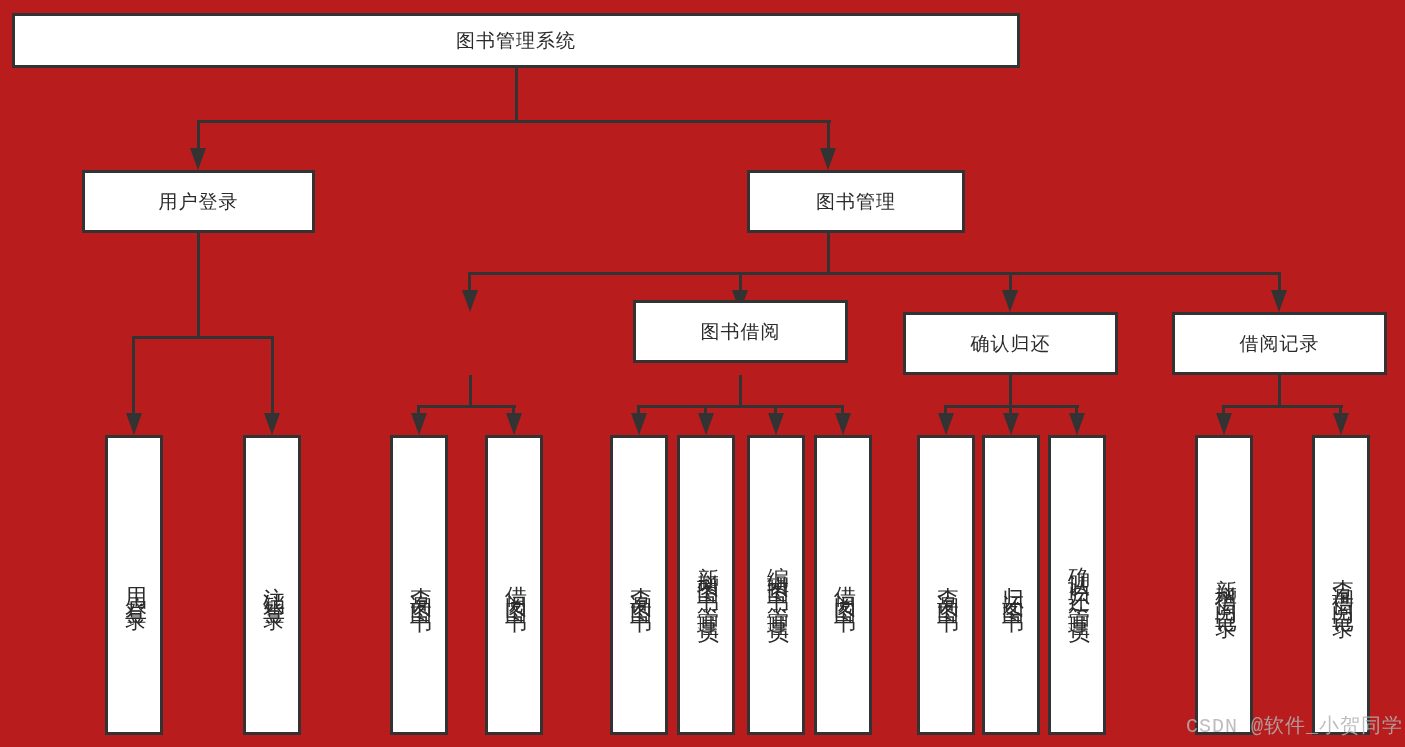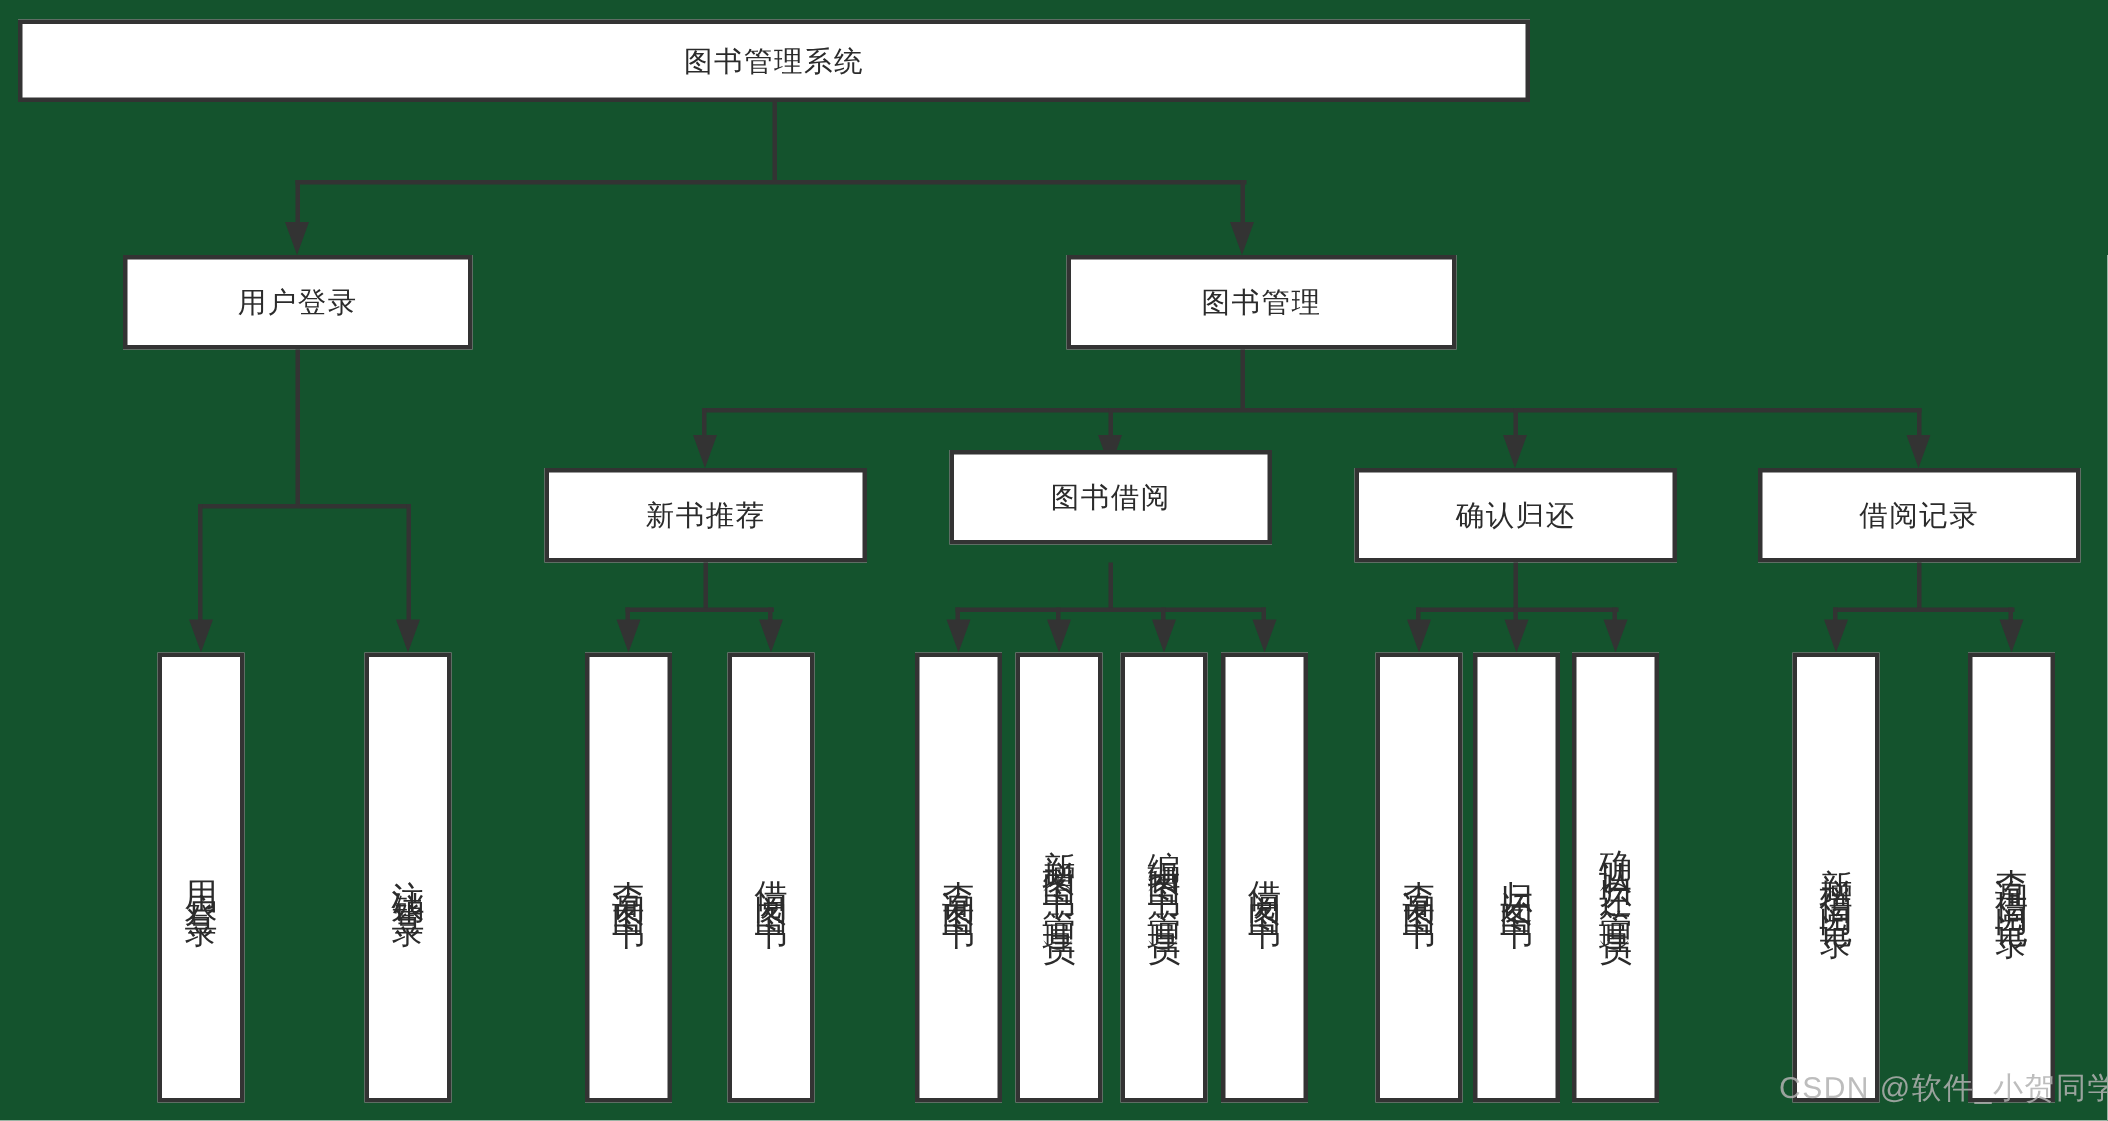--- a/index.html
+++ b/index.html
@@ -1,18 +1,18 @@
 <!DOCTYPE html>
 <html style="--color-line: #333333; --color-text: #2b2b2b; --color-watermark: #b1b1b1;"><head>
 <meta charset="utf-8">
 <style>
   html,body{margin:0;padding:0;background:#fff;}
   .canvas{
-    position:relative;width:1405px;height:747px;background:#14532d;
-    font-family:Liberation Sans, sans-serif;overflow:hidden;
+    position:relative;width:1405px;height:747px;background:#b91c1c;
+    font-family:Liberation Mono, monospace;overflow:hidden;
   }
   .hbox{
     position:absolute;box-sizing:border-box;background:#fff;
     border:3px solid var(--color-line,#333);
     display:flex;align-items:center;justify-content:center;
     font-size:19px;color:var(--color-text,#2b2b2b);letter-spacing:1px;
     white-space:nowrap;
   }
   .vbox{
     position:absolute;box-sizing:border-box;background:#fff;
@@ -46,41 +46,40 @@
   <div class="hbox" style="left:12px;top:13px;width:1008px;height:55px">图书管理系统</div>
 
   <div class="vline" style="left:515px;top:68px;height:52px"></div>
   <div class="hline" style="left:197px;top:120px;width:634px"></div>
   <div class="vline" style="left:197px;top:120px;height:30px"></div>
   <div class="arrow" style="left:190px;top:148px"></div>
   <div class="vline" style="left:827px;top:120px;height:30px"></div>
   <div class="arrow" style="left:820px;top:148px"></div>
 
   <div class="hbox" style="left:82px;top:170px;width:233px;height:63px">用户登录</div>
-  <div class="hbox" style="left:711px;top:170px;width:260px;height:63px">图书管理</div>
+  <div class="hbox" style="left:747px;top:170px;width:218px;height:63px">图书管理</div>
 
   <div class="vline" style="left:197px;top:233px;height:103px"></div>
   <div class="hline" style="left:132px;top:336px;width:142px"></div>
   <div class="vline" style="left:132px;top:336px;height:79px"></div>
   <div class="arrow" style="left:126px;top:413px"></div>
   <div class="vline" style="left:271px;top:336px;height:79px"></div>
   <div class="arrow" style="left:264px;top:413px"></div>
 
   <div class="vline" style="left:827px;top:233px;height:41px"></div>
   <div class="hline" style="left:468px;top:272px;width:813px"></div>
   <div class="vline" style="left:468px;top:272px;height:20px"></div>
   <div class="arrow" style="left:462px;top:290px"></div>
   <div class="vline" style="left:739px;top:272px;height:20px"></div>
   <div class="arrow" style="left:732px;top:290px"></div>
   <div class="vline" style="left:1009px;top:272px;height:20px"></div>
   <div class="arrow" style="left:1002px;top:290px"></div>
   <div class="vline" style="left:1278px;top:272px;height:20px"></div>
   <div class="arrow" style="left:1271px;top:290px"></div>
 
-  <div class="hbox" style="left:363px;top:312px;width:215px;height:63px">新书推荐</div>
   <div class="hbox" style="left:633px;top:300px;width:215px;height:63px">图书借阅</div>
   <div class="hbox" style="left:903px;top:312px;width:215px;height:63px">确认归还</div>
   <div class="hbox" style="left:1172px;top:312px;width:215px;height:63px">借阅记录</div>
 
   <div class="vline" style="left:469px;top:375px;height:32px"></div>
   <div class="hline" style="left:417px;top:405px;width:99px"></div>
   <div class="vline" style="left:417px;top:405px;height:12px"></div>
   <div class="arrow" style="left:411px;top:413px"></div>
   <div class="vline" style="left:512px;top:405px;height:12px"></div>
   <div class="arrow" style="left:506px;top:413px"></div>

